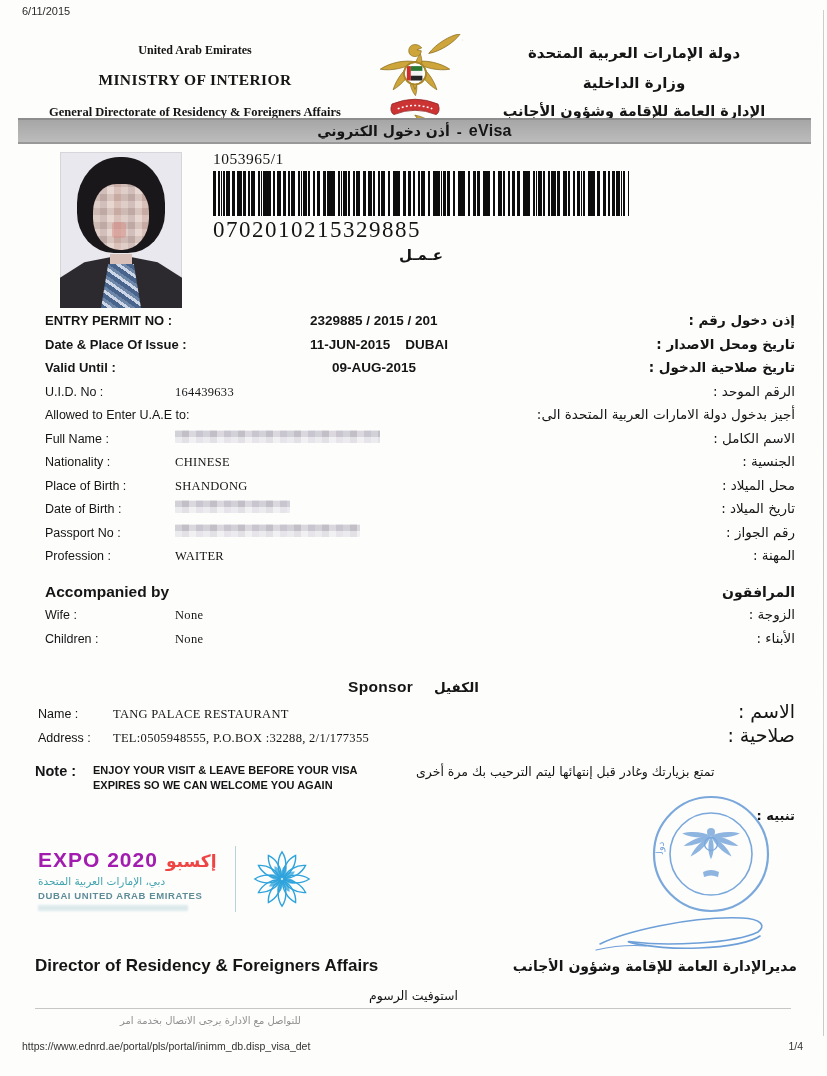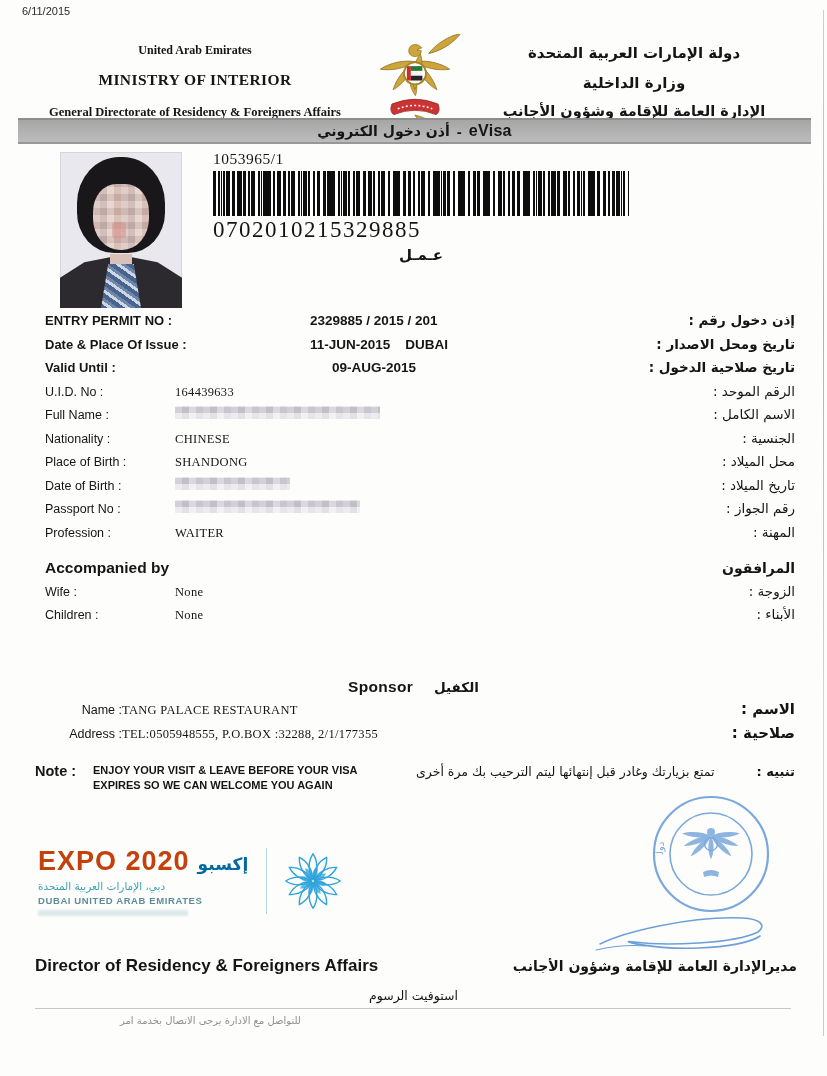--- a/index.html
+++ b/index.html
@@ -78,39 +78,39 @@
   .redact{display:inline-block;height:13px;vertical-align:middle;border-radius:1px;
     background:
       repeating-linear-gradient(0deg,rgba(255,255,255,.45) 0 6px,rgba(0,0,0,.05) 6px 12px),
       repeating-linear-gradient(90deg,#dddce3 0 7px,#ccc9d2 7px 14px,#e6e4ea 14px 21px,#d3d0da 21px 28px);}
   .w205{width:205px;} .w115{width:115px;} .w185{width:185px;}
 
   
   .sp-title{position:absolute;top:678px;left:0;right:0;display:flex;justify-content:center;align-items:baseline;gap:21px;}
   .sp-title .sp-en{font-size:15.5px;font-weight:bold;letter-spacing:.3px;}
   .sp-title .sp-ar{font-size:13.5px;font-weight:bold;}
-  .sponsor{position:absolute;top:700px;left:47px;right:32px;text-align:right;}
+  .sponsor{position:absolute;top:700px;left:38px;right:32px;}
   .srow{display:flex;align-items:baseline;min-height:24px;font-size:12.5px;}
   .srow .lbl{width:75px;flex:0 0 auto;}
   .srow .vserif{font-family:"Liberation Serif",serif;font-size:12.5px;letter-spacing:.3px;}
-  .srow .aright{margin-left:auto;font-size:15px;font-weight:bold;}
+  .srow .aright{margin-left:auto;font-size:19px;}
 
   
   .note{position:absolute;top:763px;left:35px;right:32px;display:flex;align-items:flex-start;}
   .note .n-lbl{font-size:14.5px;font-weight:bold;width:58px;flex:0 0 auto;}
   .note .n-en{font-size:11px;font-weight:bold;line-height:1.4;width:305px;}
   .note .n-ar{margin-left:auto;font-size:12.5px;padding-top:1px;}
-  .note .n-arlbl{font-size:13px;font-weight:bold;margin-left:42px;padding-top:1px;}
+  .note .n-arlbl{font-size:13px;font-weight:bold;margin-left:42px;padding-top:1px;margin-top:44px;}
 
   
   .expo{position:absolute;top:846px;left:38px;display:flex;align-items:center;}
   .expo-text{text-align:center;}
   .expo-l1{display:flex;align-items:baseline;gap:8px;justify-content:flex-start;}
-  .expo-l1 .e-en{font-size:27px;font-weight:bold;color:#c2410c;letter-spacing:1px;}
-  .expo-l1 .e-ar{font-size:17px;font-weight:bold;color:#0369a1;}
+  .expo-l1 .e-en{font-size:21px;font-weight:bold;color:#a21caf;letter-spacing:1px;}
+  .expo-l1 .e-ar{font-size:17px;font-weight:bold;color:#ef4444;}
   .expo-l2{font-size:10.5px;color:#3fa3ae;margin-top:3px;text-align:left;}
   .expo-l3{font-size:9.5px;font-weight:bold;color:#5e8d99;letter-spacing:.6px;margin-top:3px;text-align:left;}
   .expo-smudge{height:6px;width:150px;background:#9fc6cc;opacity:.35;filter:blur(1px);margin-top:4px;}
   .expo-div{width:1px;height:66px;background:#b9d4d8;margin:0 16px 0 18px;}
 
   
   .stamp{position:absolute;top:788px;right:50px;opacity:.9;}
   .sig{position:absolute;top:906px;right:58px;}
 
   
@@ -212,20 +212,24 @@
     </div>
     <div class="frow bold">
       <span class="lbl">Valid Until :</span>
       <span class="val" style="margin-left:22px">09-AUG-2015</span>
       <span class="aright ar">تاريخ صلاحية الدخول :</span>
     </div>
     <div class="frow narrow">
       <span class="lbl">U.I.D. No :</span>
       <span class="val vserif">164439633</span>
       <span class="aright ar">الرقم الموحد :</span>
+    </div>
+    <div class="frow">
+      <span class="lbl" style="width:auto">Allowed to Enter U.A.E to:</span>
+      <span class="aright ar">أجيز بدخول دولة الامارات العربية المتحدة الى:</span>
     </div>
     <div class="frow narrow">
       <span class="lbl">Full Name :</span>
       <span class="redact w205"></span>
       <span class="aright ar">الاسم الكامل :</span>
     </div>
     <div class="frow narrow">
       <span class="lbl">Nationality :</span>
       <span class="val vserif">CHINESE</span>
       <span class="aright ar">الجنسية :</span>
@@ -366,13 +370,17 @@
     <path d="M2 44 C20 40 40 39 52 40" fill="none" stroke="#6d9fd8" stroke-width="1.2" stroke-linecap="round"></path>
   </svg>
 
   <div class="dir-row">
     <span class="dir-en">Director of Residency &amp; Foreigners Affairs</span>
     <span class="dir-ar ar">مديرالإدارة العامة للإقامة وشؤون الأجانب</span>
   </div>
   <div class="fees ar">استوفيت الرسوم</div>
   <div class="rule"></div>
   <div class="contact ar">للتواصل مع الادارة يرجى الاتصال بخدمة امر</div>
+  <div class="bottomrow">
+    <span>https://www.ednrd.ae/portal/pls/portal/inimm_db.disp_visa_det</span>
+    <span>1/4</span>
+  </div>
 </div>
 
 </body></html>

